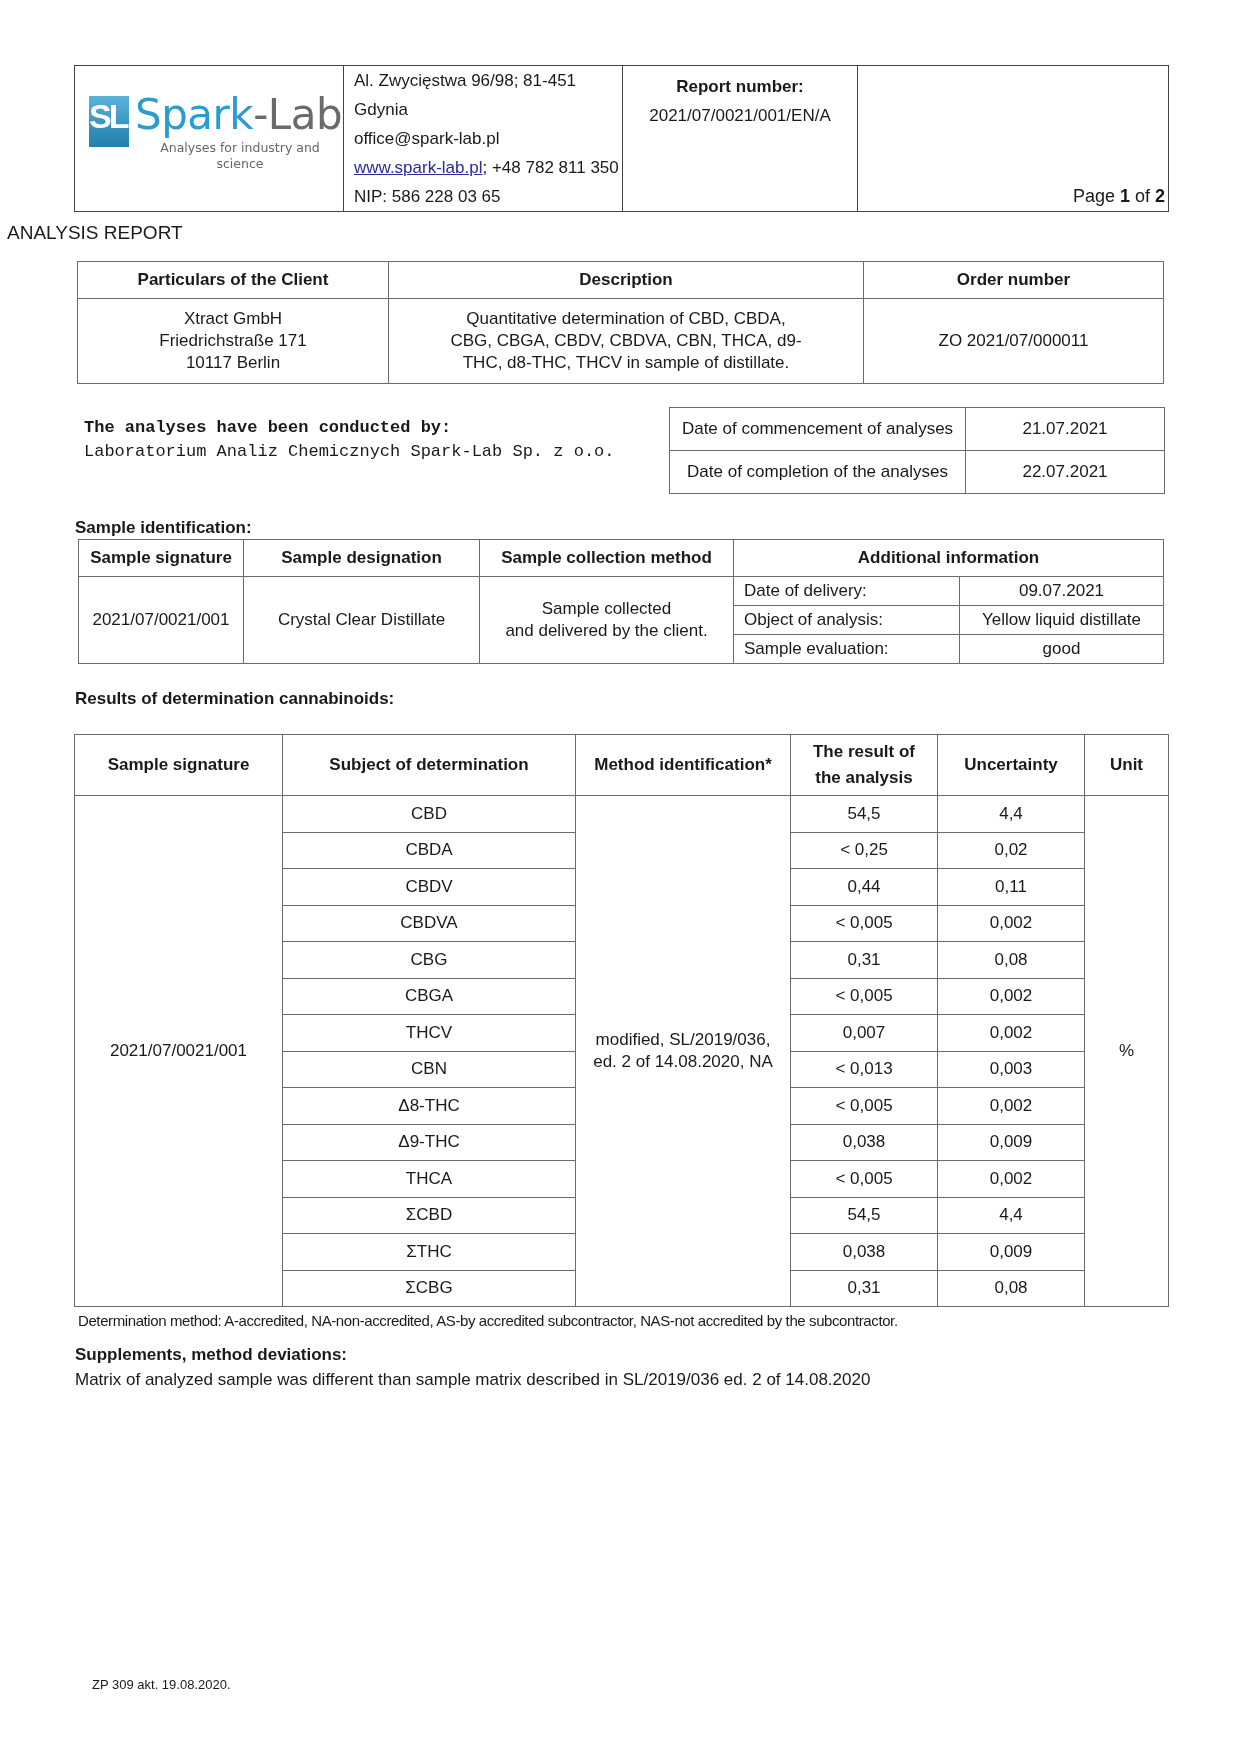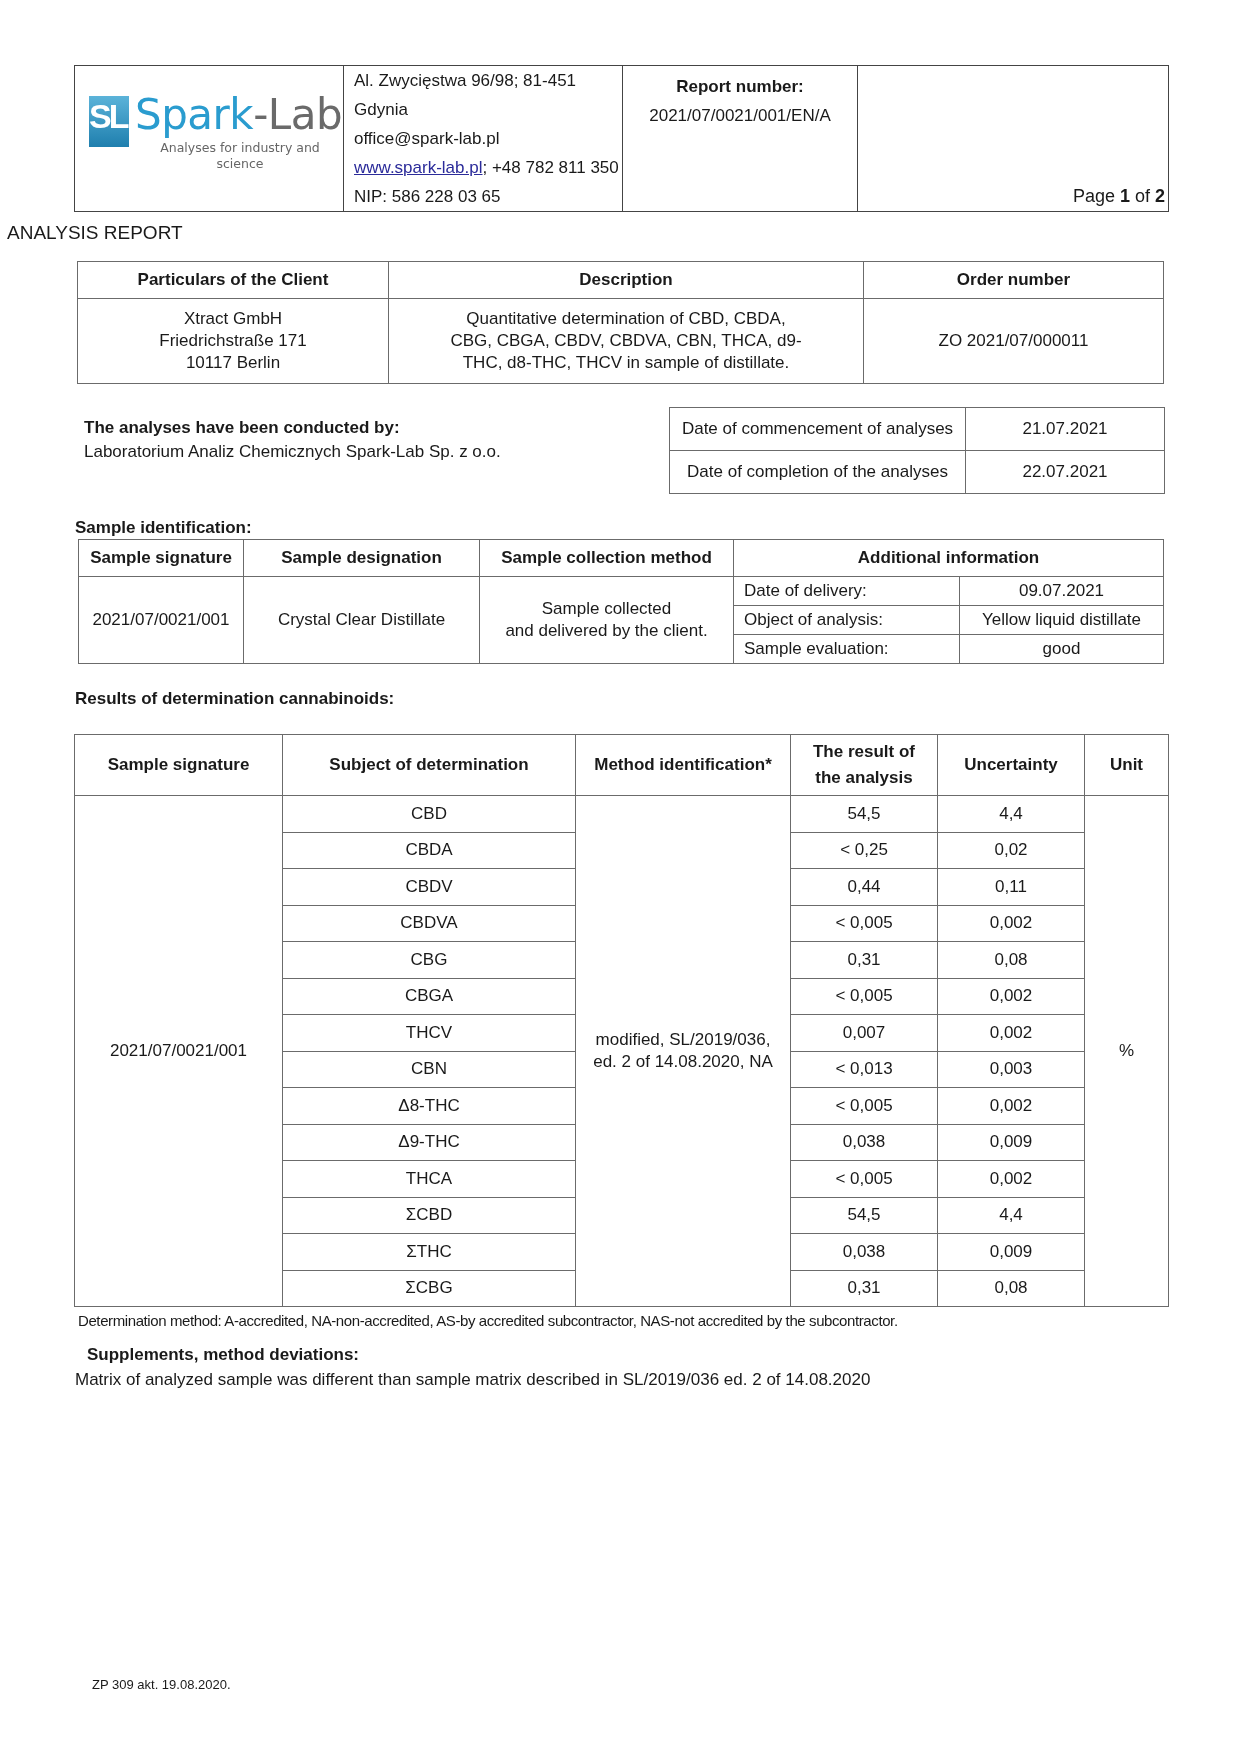--- a/index.html
+++ b/index.html
@@ -27,39 +27,39 @@
   .addr a { color: #2b2b9a; text-decoration: underline; }
   .rep { vertical-align: top; padding-top: 6px; line-height: 29px; }
 
   .page-no { right: 76px; top: 186px; font-size: 18px; }
   .title { left: 7px; width: 1047px; top: 222px; text-align: left; font-size: 19px; }
 
   #client { left: 77px; top: 261px; width: 1086px; }
   #client th { height: 36px; }
   #client td { height: 84px; }
 
-  .conducted { left: 84px; top: 416px; font-size: 17px; line-height: 24px; }
+  .conducted { left: 84px; top: 416px; font-size: 17px; line-height: 24px; font-family: Liberation Mono, monospace; }
   .conducted b { font-weight: bold; }
 
   #dates { left: 669px; top: 407px; width: 495px; padding-left: 20px; }
   #dates td { height: 42px; }
 
   .sec-label { left: 75px; font-size: 17px; font-weight: bold; }
 
   #sample { left: 78px; top: 539px; width: 1085px; }
   #sample th { height: 36px; }
   #sample td.sub { height: 28px; font-size: 17px; }
   #sample td.left { text-align: left; padding-left: 10px; }
 
   #results { left: 74px; top: 734px; width: 1094px; }
   #results th { height: 60px; line-height: 26px; }
   #results td.row { height: 35.5px; }
 
   .footnote { left: 78px; top: 1312px; font-size: 15px; letter-spacing: -0.4px; }
-  .supp-h { left: 87px; top: 1345px; font-size: 17px; font-weight: bold; }
+  .supp-h { left: 75px; top: 1345px; font-size: 17px; font-weight: bold; }
   .supp-t { left: 75px; top: 1370px; font-size: 17px; }
   .footer { left: 92px; top: 1677px; font-size: 13px; }
 </style>
 </head>
 <body>
 
 <table id="hdr">
   <colgroup>
       <col style="width:269px">
       <col style="width:279px">

